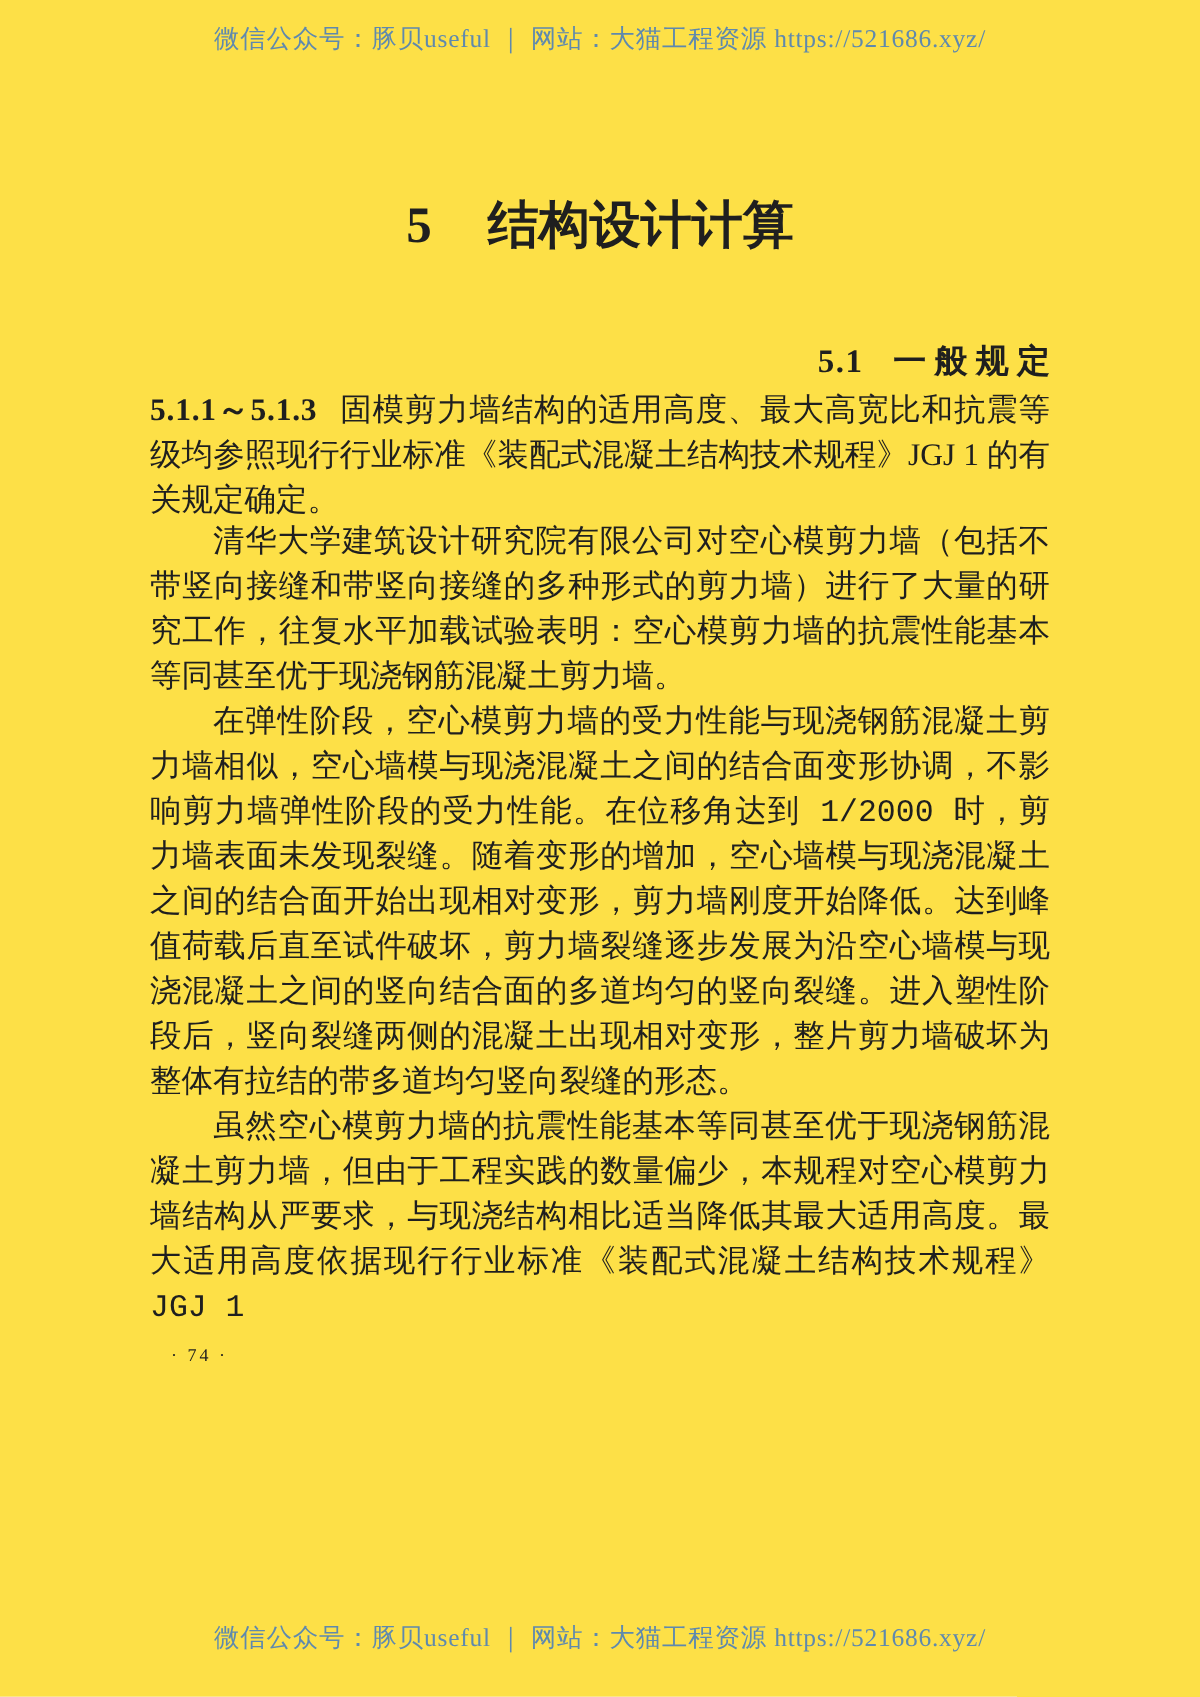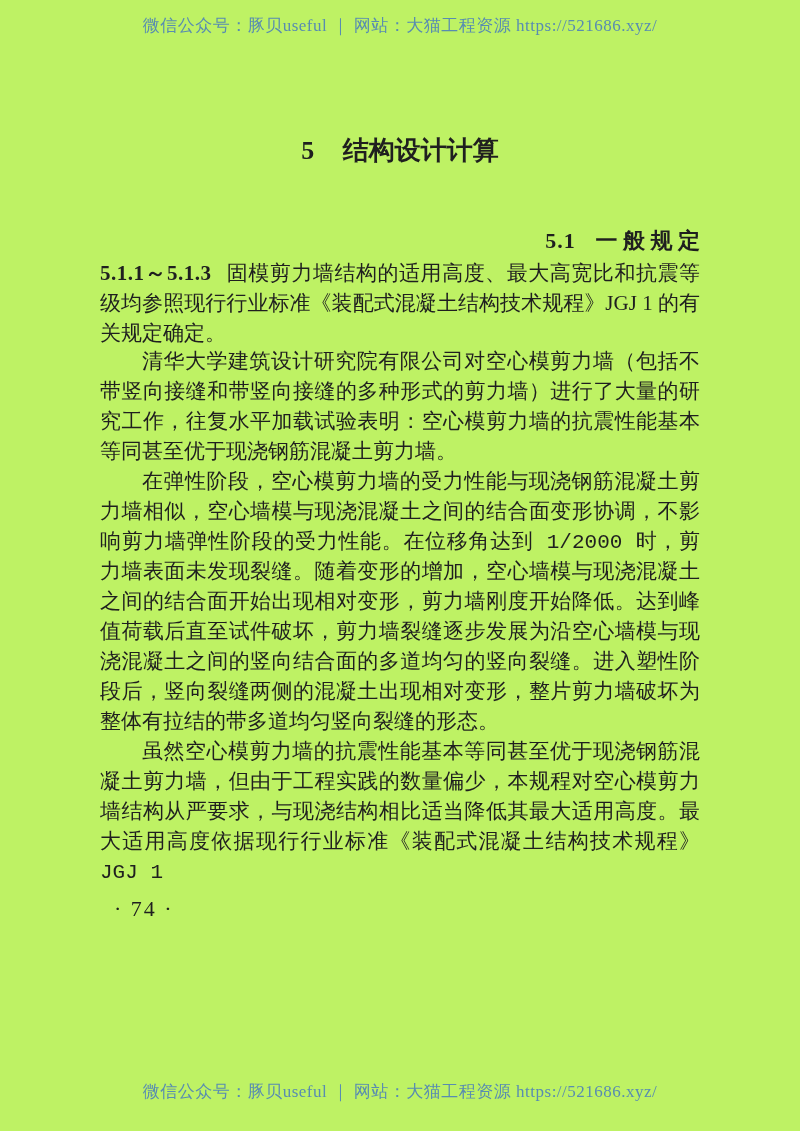--- a/index.html
+++ b/index.html
@@ -4,42 +4,42 @@
 <style>
   html,body{margin:0;padding:0;}
   body{
     width:800px;height:1131px;
     background:#f4f4f4;
     font-family:"Liberation Serif","DejaVu Serif",serif;
   }
   .page{
     position:relative;
     width:800px;height:1131px;
-    background:#bef264;
+    background:#fde047;
     color:#1f1f1f;
     overflow:hidden;
   }
   .watermark{
     position:absolute;left:0;width:800px;
     text-align:center;
     font-size:17px;
     letter-spacing:0.5px;
     opacity:0.88;
   }
   .watermark.top{top:14px;}
   .watermark.bottom{bottom:28px;}
   .content{
     position:absolute;
     top:0;left:100px;
     width:600px;
   }
   .chapter-title{
     margin-top:130px;
     text-align:center;
-    font-size:26px;
+    font-size:34px;
     font-weight:bold;
     line-height:42px;
     white-space:nowrap;
   }
   .chapter-title .num{margin-right:1.1em;}
   .section-title{
     margin-top:54px;
     text-align:right;
     font-size:22px;
     font-weight:bold;
@@ -60,21 +60,21 @@
   }
   .body-text p.indent{text-indent:2em;font-family:Liberation Mono, monospace;}
   .par-lead{
     font-weight:bold;
     margin-right:0.7em;
     letter-spacing:0.5px;
   }
   .page-number{
     margin-top:8px;
     padding-left:14px;
-    font-size:22px;
+    font-size:12px;
     letter-spacing:2px;
   }
 </style>
 </head>
 <body>
 
 <div class="page">
 
   <div class="watermark top" style="color: rgb(74, 126, 188);">微信公众号：豚贝useful ｜ 网站：大猫工程资源 https://521686.xyz/</div>
 

